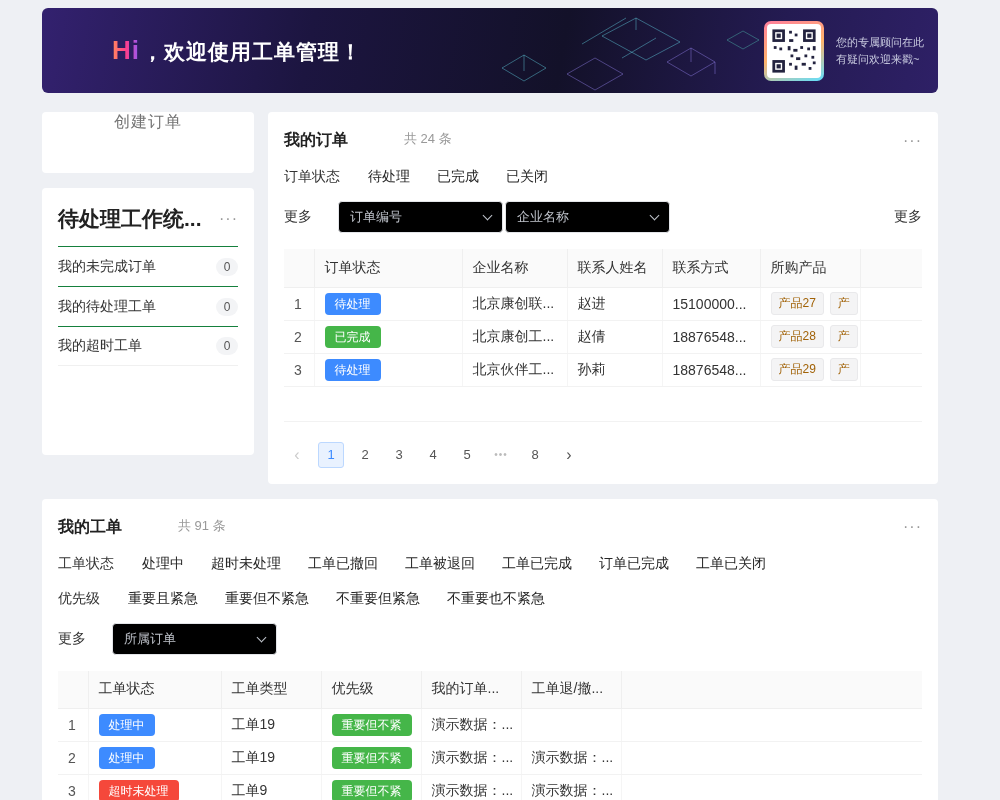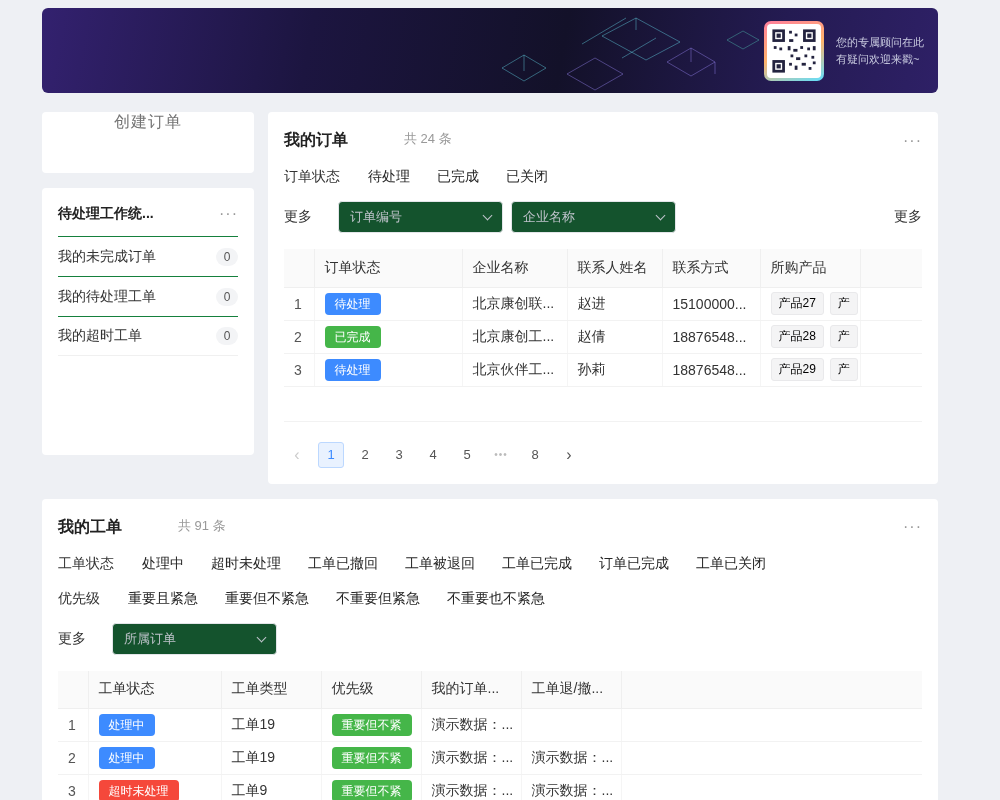--- a/index.html
+++ b/index.html
@@ -40,21 +40,21 @@
   .card { background: #fff; border-radius: 4px; }
   .content-row { display: flex; gap: 14px; margin-top: 19px; }
   .left-col { width: 212px; flex: none; display: flex; flex-direction: column; gap: 15px; }
   .main-col { flex: 1; min-width: 0; }
 
   .create-card { height: 61px; display: flex; align-items: flex-start; justify-content: center;
     font-size: 16px; font-weight: 500; color: #737373; cursor: pointer; letter-spacing: 1px; }
 
   .stats-card { height: 267px; padding: 0 16px; }
   .stats-head { display: flex; justify-content: space-between; align-items: center; padding: 17px 0 13px; }
-  .stats-title { font-size: 14px; font-weight: bold; color: #222; }
+  .stats-title { font-size: 21px; font-weight: bold; color: #222; }
   .menu-dots { color: #999; font-size: 16px; letter-spacing: 1px; cursor: pointer; line-height: 1; }
   .stats-item { height: 40px; display: flex; justify-content: space-between; align-items: center;
     border-top: 1px solid #15803d; font-size: 14px; color: #333; cursor: pointer; }
   .stats-item:last-child { border-bottom: 1px solid #f0f0f0; }
   .count-chip { min-width: 22px; height: 18px; line-height: 18px; text-align: center;
     background: #f3f4f6; border-radius: 9px; font-size: 12px; color: #555; padding: 0 7px; }
 
   .panel { padding: 18px 16px 16px; }
   .panel-head { display: flex; align-items: flex-start; gap: 48px; }
   .panel-title { font-size: 16px; font-weight: bold; color: #222; }
@@ -62,21 +62,21 @@
   .panel-head .menu-dots { margin-left: auto; align-self: center; }
 
   .filter-row { display: flex; align-items: center; margin-top: 17px; font-size: 14px; }
   .filter-label { color: #333; margin-right: 28px; white-space: nowrap; }
   .filter-opt { color: #262626; font-weight: 500; margin-right: 27px; cursor: pointer; white-space: nowrap; }
 
   .more-row { display: flex; align-items: center; margin-top: 15px; }
   .more-label { margin-right: 26px; color: #333; cursor: pointer; }
   .select { width: 165px; height: 32px; border: 1px solid #e3e5e9; border-radius: 4px;
     display: flex; align-items: center; justify-content: space-between; padding: 0 11px;
-    margin-right: 8px; cursor: pointer; background: #14532d; }
+    margin-right: 2px; cursor: pointer; background: #000000; }
   .select .ph { color: #bfc3cb; font-size: 13px; }
   .chev { width: 7px; height: 7px; border-right: 1.5px solid #c0c4cc; border-bottom: 1.5px solid #c0c4cc;
     transform: rotate(45deg); margin-top: -3px; flex: none; }
   .more-right { margin-left: auto; color: #333; cursor: pointer; }
 
   
   table { width: 100%; border-collapse: collapse; table-layout: fixed; margin-top: 16px; font-size: 14px; }
   th { background: #fafafa; font-weight: 500; color: #333; text-align: left;
     height: 38px; padding: 0 10px; border-bottom: 1px solid #efefef; border-right: 1px solid #efefef; }
   th:last-child { border-right: none; }
@@ -84,41 +84,44 @@
     color: #333; white-space: nowrap; overflow: hidden; }
   td:last-child { border-right: none; }
   .idx { text-align: left; color: #555; }
   .empty-strip { height: 35px; border-bottom: 1px solid #f2f2f2; }
 
   .badge { display: inline-block; padding: 3px 10px; border-radius: 4px; color: #fff;
     font-size: 12px; line-height: 16px; white-space: nowrap; }
   .badge[data-badge-type="blue"]   { background: #3d8bff; }
   .badge[data-badge-type="green"]  { background: #45b649; }
   .badge[data-badge-type="red"]    { background: #f5483b; }
-  .tag { display: inline-block; background: #f4f4f5; border: 1px solid #e9e9eb; color: #000000;
+  .tag { display: inline-block; background: #f4f4f5; border: 1px solid #e9e9eb; color: #a16207;
     font-size: 12px; padding: 2px 7px; border-radius: 3px; margin-right: 6px; white-space: nowrap; }
 
   
   .pagination { display: flex; align-items: center; gap: 8px; margin-top: 20px; }
   .pg { min-width: 26px; height: 26px; line-height: 26px; text-align: center; font-size: 13px;
     color: #555; cursor: pointer; border-radius: 3px; }
   .pg.arrow-prev { color: #ccc; font-size: 16px; }
   .pg.arrow-next { color: #555; font-size: 16px; }
   .pg.active { background: #e9f2ff; border: 1px solid #bcd8ff; color: #3d8bff; line-height: 24px; }
   .pg.dots { color: #bbb; letter-spacing: 1px; font-size: 10px; cursor: default; }
 
   .workorders-card { margin-top: 15px; }
 </style>
 </head>
 <body>
 
 <div class="page">
 
   <div class="banner">
     <div class="banner-left">
+      <div class="banner-title">
+        <span class="hi">Hi</span><span>，欢迎使用工单管理！</span>
+      </div>
     </div>
     <svg class="banner-illu" width="300" height="82" viewBox="0 0 300 82">
       <g fill="none" stroke="rgba(110,240,255,0.38)" stroke-width="1">
         <path d="M30 58 l22 -13 22 13 -22 13 z"></path>
         <path d="M52 45 v16"></path>
         <path d="M130 26 l34 -18 44 24 -34 18 z"></path>
         <path d="M164 8 v12"></path>
         <path d="M110 34 l44 -26 M150 48 l34 -20"></path>
       </g>
       <g fill="none" stroke="rgba(160,140,255,0.40)" stroke-width="1">

